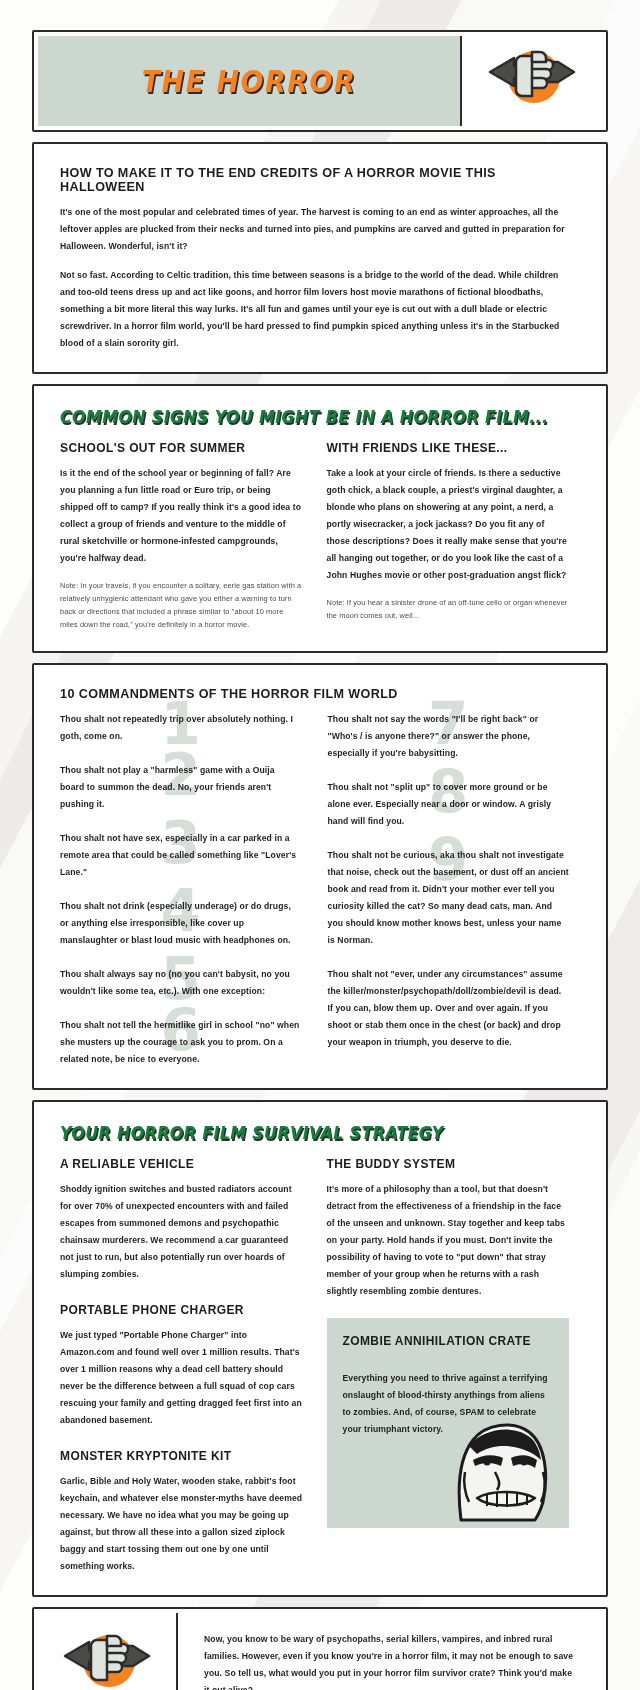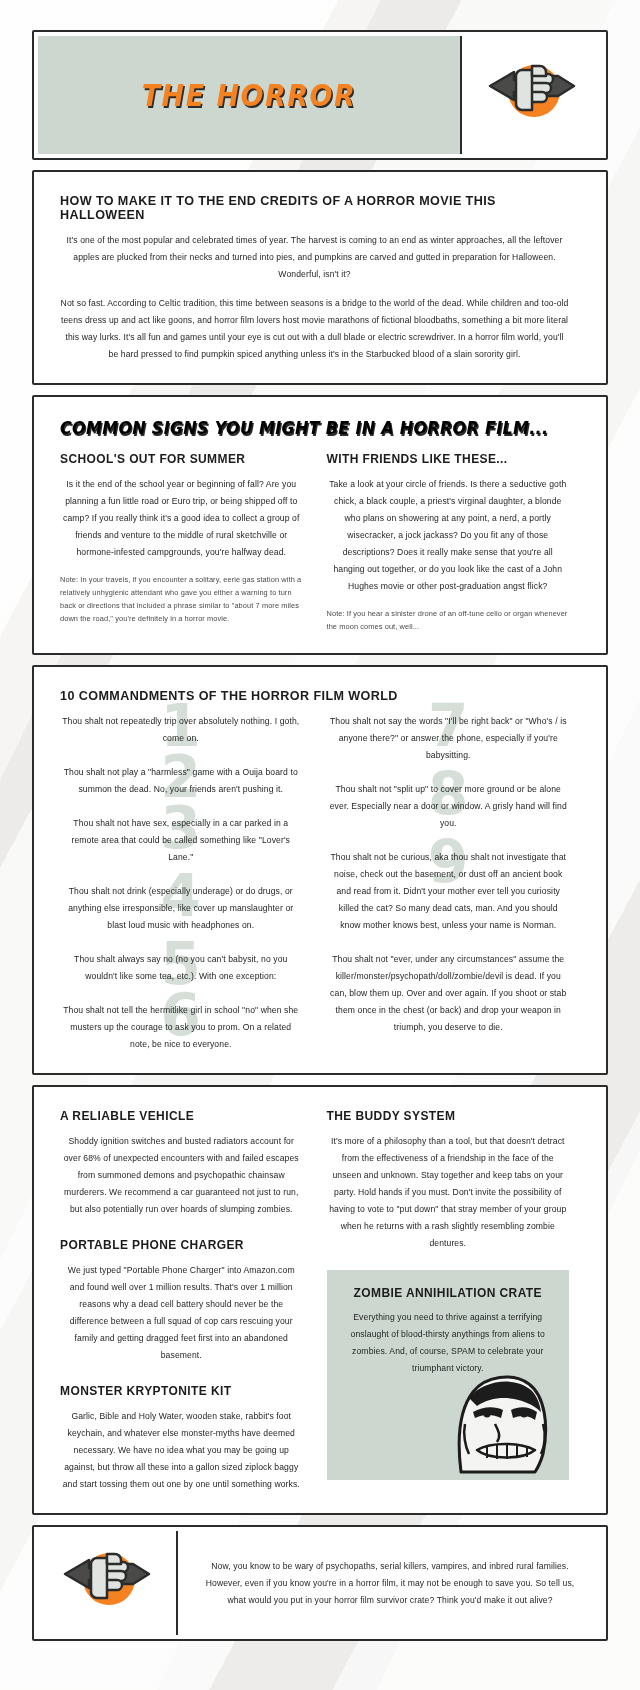--- a/index.html
+++ b/index.html
@@ -39,21 +39,21 @@
     position: relative;
     background: #ffffff;
     border: 2px solid #2b2b2b;
     border-radius: 2px;
   }
   .panel + .panel { margin-top: 10px; }
 
   
   .header {
     display: flex;
-    height: 126px;
+    height: 98px;
     padding: 4px;
     background: #ffffff;
   }
   .header-title-box {
     flex: 1;
     background: #ccd8cf;
     border-right: 2px solid #2b2b2b;
     display: flex;
     align-items: center;
     justify-content: center;
@@ -79,48 +79,47 @@
 
   
   .block { padding: 22px 37px 20px 26px; }
 
   h2.section-head {
     font-family: "DejaVu Sans", sans-serif;
     font-weight: 700;
     font-style: italic;
     font-size: 16px;
     letter-spacing: 0.3px;
-    color: #000000;
+    color: #15803d;
     text-shadow: 1.2px 1.2px 0 #2b2b2b;
     text-transform: uppercase;
     transform: scaleY(1.05);
     transform-origin: left center;
     margin-bottom: 14px;
   }
 
   h3.head {
     font-family: "Liberation Sans", sans-serif;
     font-weight: 700;
     font-size: 12.6px;
     letter-spacing: 0.4px;
     color: #1c1c1c;
     text-transform: uppercase;
     margin-bottom: 10px;
   }
   h3.head.sub { font-size: 12px; }
 
   p.body {
     font-family: "Liberation Sans", sans-serif;
-    font-weight: 400;
+    font-weight: 700;
     font-size: 8.6px;
     line-height: 17px;
     color: #1f1f1f;
     margin-bottom: 12px;
     letter-spacing: 0.1px;
-    text-align: center;
   }
   p.body:last-child { margin-bottom: 0; }
 
   p.note {
     font-family: "Liberation Sans", sans-serif;
     font-weight: 400;
     font-size: 7.4px;
     line-height: 13px;
     color: #4a4a4a;
     letter-spacing: 0.1px;
@@ -158,21 +157,21 @@
   .cmd p { position: relative; z-index: 1; margin-bottom: 0; }
 
   
   .crate {
     background: #ccd8cf;
     padding: 16px 16px 10px 16px;
     margin-top: 18px;
     position: relative;
     min-height: 210px;
   }
-  .crate h3 { margin-bottom: 9px; text-align: center; }
+  .crate h3 { margin-bottom: 22px; }
   .crate p { margin-bottom: 0; }
   .zombie-art {
     position: absolute;
     right: 10px;
     bottom: 6px;
     width: 120px;
     height: 120px;
   }
 
   
@@ -236,21 +235,21 @@
     </div>
   </div>
 
   <div class="panel">
     <div class="block">
       <h2 class="section-head">COMMON SIGNS YOU MIGHT BE IN A HORROR FILM...</h2>
       <div class="cols">
         <div class="col">
           <h3 class="head sub">SCHOOL'S OUT FOR SUMMER</h3>
           <p class="body">Is it the end of the school year or beginning of fall? Are you planning a fun little road or Euro trip, or being shipped off to camp? If you really think it's a good idea to collect a group of friends and venture to the middle of rural sketchville or hormone-infested campgrounds, you're halfway dead.</p>
-          <p class="note">Note: In your travels, if you encounter a solitary, eerie gas station with a relatively unhygienic attendant who gave you either a warning to turn back or directions that included a phrase similar to "about 7 more miles down the road," you're definitely in a horror movie.</p>
+          <p class="note">Note: In your travels, if you encounter a solitary, eerie gas station with a relatively unhygienic attendant who gave you either a warning to turn back or directions that included a phrase similar to "about 10 more miles down the road," you're definitely in a horror movie.</p>
         </div>
         <div class="col">
           <h3 class="head sub">WITH FRIENDS LIKE THESE...</h3>
           <p class="body">Take a look at your circle of friends. Is there a seductive goth chick, a black couple, a priest's virginal daughter, a blonde who plans on showering at any point, a nerd, a portly wisecracker, a jock jackass? Do you fit any of those descriptions? Does it really make sense that you're all hanging out together, or do you look like the cast of a John Hughes movie or other post-graduation angst flick?</p>
           <p class="note">Note: If you hear a sinister drone of an off-tune cello or organ whenever the moon comes out, well...</p>
         </div>
       </div>
     </div>
   </div>
 
@@ -300,24 +299,25 @@
             <div class="cmd">
               <p class="body">Thou shalt not "ever, under any circumstances" assume the killer/monster/psychopath/doll/zombie/devil is dead. If you can, blow them up. Over and over again. If you shoot or stab them once in the chest (or back) and drop your weapon in triumph, you deserve to die.</p>
             </div>
           </div>
       </div>
     </div>
   </div>
 
   <div class="panel">
     <div class="block">
+      <h2 class="section-head">YOUR HORROR FILM SURVIVAL STRATEGY</h2>
       <div class="cols">
         <div class="col" id="survival-left">
             <h3 class="head sub">A RELIABLE VEHICLE</h3>
-            <p class="body" style="margin-bottom: 20px;">Shoddy ignition switches and busted radiators account for over 68% of unexpected encounters with and failed escapes from summoned demons and psychopathic chainsaw murderers. We recommend a car guaranteed not just to run, but also potentially run over hoards of slumping zombies.</p>
+            <p class="body" style="margin-bottom: 20px;">Shoddy ignition switches and busted radiators account for over 70% of unexpected encounters with and failed escapes from summoned demons and psychopathic chainsaw murderers. We recommend a car guaranteed not just to run, but also potentially run over hoards of slumping zombies.</p>
             <h3 class="head sub">PORTABLE PHONE CHARGER</h3>
             <p class="body" style="margin-bottom: 20px;">We just typed "Portable Phone Charger" into Amazon.com and found well over 1 million results. That's over 1 million reasons why a dead cell battery should never be the difference between a full squad of cop cars rescuing your family and getting dragged feet first into an abandoned basement.</p>
             <h3 class="head sub">MONSTER KRYPTONITE KIT</h3>
             <p class="body" style="">Garlic, Bible and Holy Water, wooden stake, rabbit's foot keychain, and whatever else monster-myths have deemed necessary. We have no idea what you may be going up against, but throw all these into a gallon sized ziplock baggy and start tossing them out one by one until something works.</p>
           </div>
         <div class="col">
           <h3 class="head sub">THE BUDDY SYSTEM</h3>
           <p class="body">It's more of a philosophy than a tool, but that doesn't detract from the effectiveness of a friendship in the face of the unseen and unknown. Stay together and keep tabs on your party. Hold hands if you must. Don't invite the possibility of having to vote to "put down" that stray member of your group when he returns with a rash slightly resembling zombie dentures.</p>
           <div class="crate">
             <h3 class="head sub">ZOMBIE ANNIHILATION CRATE</h3>

